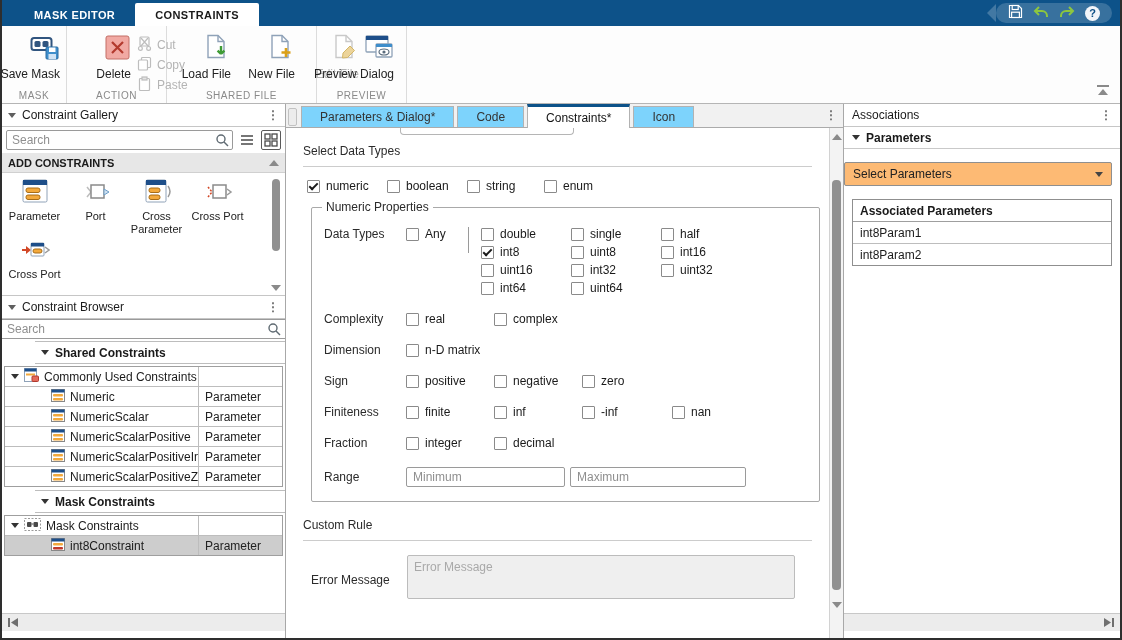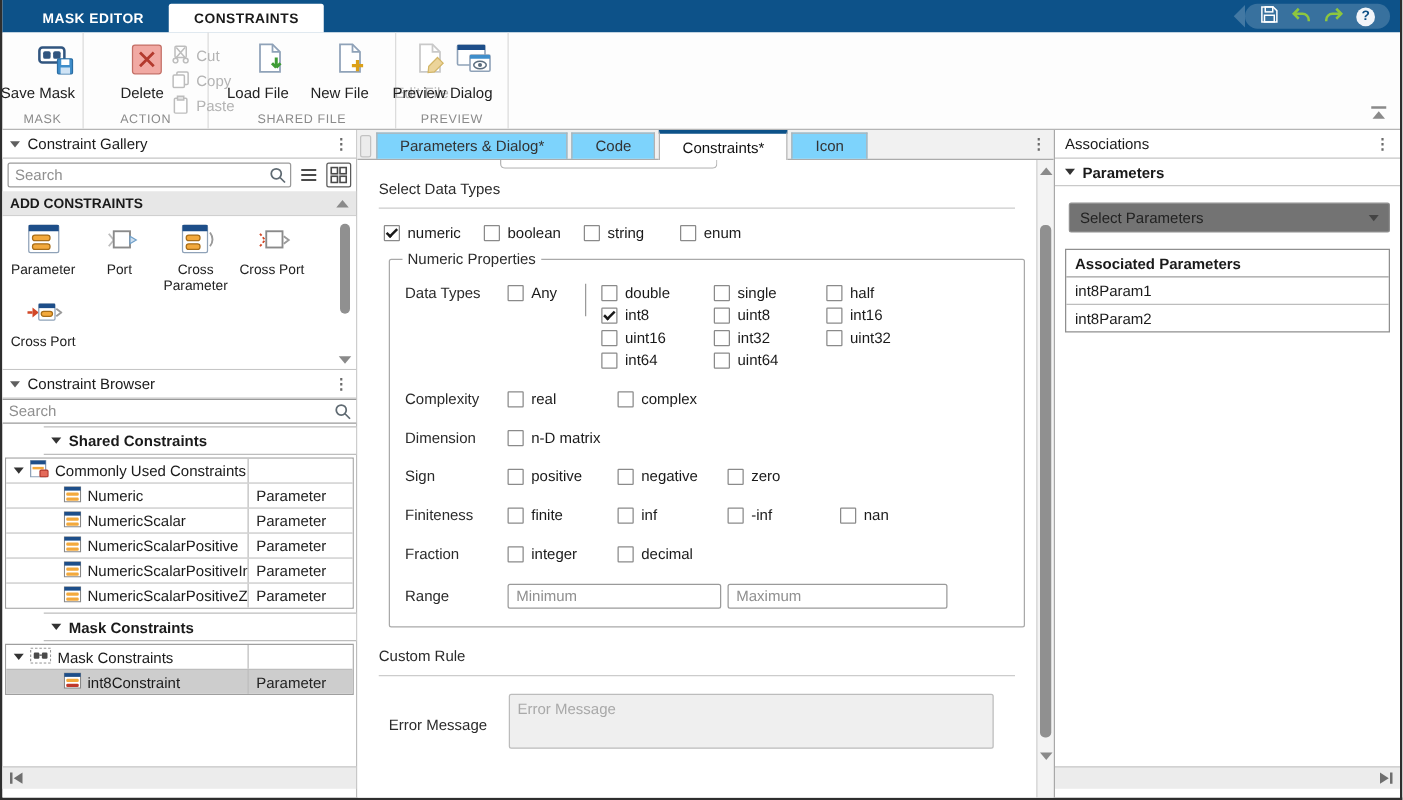--- a/index.html
+++ b/index.html
@@ -93,21 +93,21 @@
   .exprrow{display:flex;align-items:center;margin:16px 0 0 25px;gap:6px;}
   .errrow{display:flex;align-items:flex-start;margin:14px 0 0 25px;gap:6px;}
   .errrow .flabel{padding-top:18px;}
   textarea.err{width:388px;height:44px;background:#efefef;border:1px solid #bcbcbc;border-radius:2px;resize:none;font-family:"Liberation Sans",sans-serif;font-size:12px;padding:4px 6px;box-sizing:border-box;}
   textarea.err::placeholder{color:#a9a9a9;}
   .info{width:15px;height:15px;border-radius:50%;border:1.5px solid #1b75bb;color:#1b75bb;display:inline-flex;align-items:center;justify-content:center;font-size:10px;font-weight:bold;font-family:"Liberation Serif",serif;font-style:italic;box-sizing:border-box;}
   
   .assochdr{display:flex;align-items:center;height:22px;border-bottom:1px solid #c6c6c6;padding:0 8px;}
   .assochdr .ptitle{flex:1;}
   .paramhdr{display:flex;align-items:center;gap:6px;height:21px;border-bottom:1px solid #c9c9c9;font-weight:bold;padding:0 8px;}
-  .drop{margin:13px 8px 0 11px;height:22px;border:1px solid #8f8f8f;border-radius:2px;background:#737373;display:flex;align-items:center;padding:0 8px;color:#222;}
+  .drop{margin:13px 8px 0 0;height:22px;border:1px solid #8f8f8f;border-radius:2px;background:#fdba74;display:flex;align-items:center;padding:0 8px;color:#222;}
   .drop .dlabel{flex:1;}
   .caret{width:0;height:0;border-left:4px solid transparent;border-right:4px solid transparent;border-top:5px solid #444;}
   .atable{margin:13px 8px 0 8px;border:1px solid #8f8f8f;background:#fff;}
   .atable .ahead{height:21px;display:flex;align-items:center;padding:0 7px;font-weight:bold;border-bottom:1px solid #9f9f9f;}
   .atable .arow{height:21px;display:flex;align-items:center;padding:0 7px;border-bottom:1px solid #bdbdbd;}
   .atable .arow:last-child{border-bottom:none;}
 </style>
 </head>
 <body>
 
@@ -636,21 +636,21 @@
                 <span>integer</span>
               </label>
             <label class="cb optcol">
                 <span class="box"></span>
                 <span>decimal</span>
               </label>
           </div>
 
           <div class="prow" style="align-items:center;">
             <div class="plabel">Range</div>
-            <input class="rin" style="width: 171px; margin-right: 5px;" type="text" placeholder="Minimum">
+            <input class="rin" style="width: 159px; margin-right: 5px;" type="text" placeholder="Minimum">
             <input class="rin" style="width: 176px;" type="text" placeholder="Maximum">
           </div>
         </div>
 
         <div class="heading" style="margin-top:16px;">Custom Rule</div>
         <div class="hr"></div>
 
 
         <div class="errrow">
           <div class="flabel">Error Message</div>

